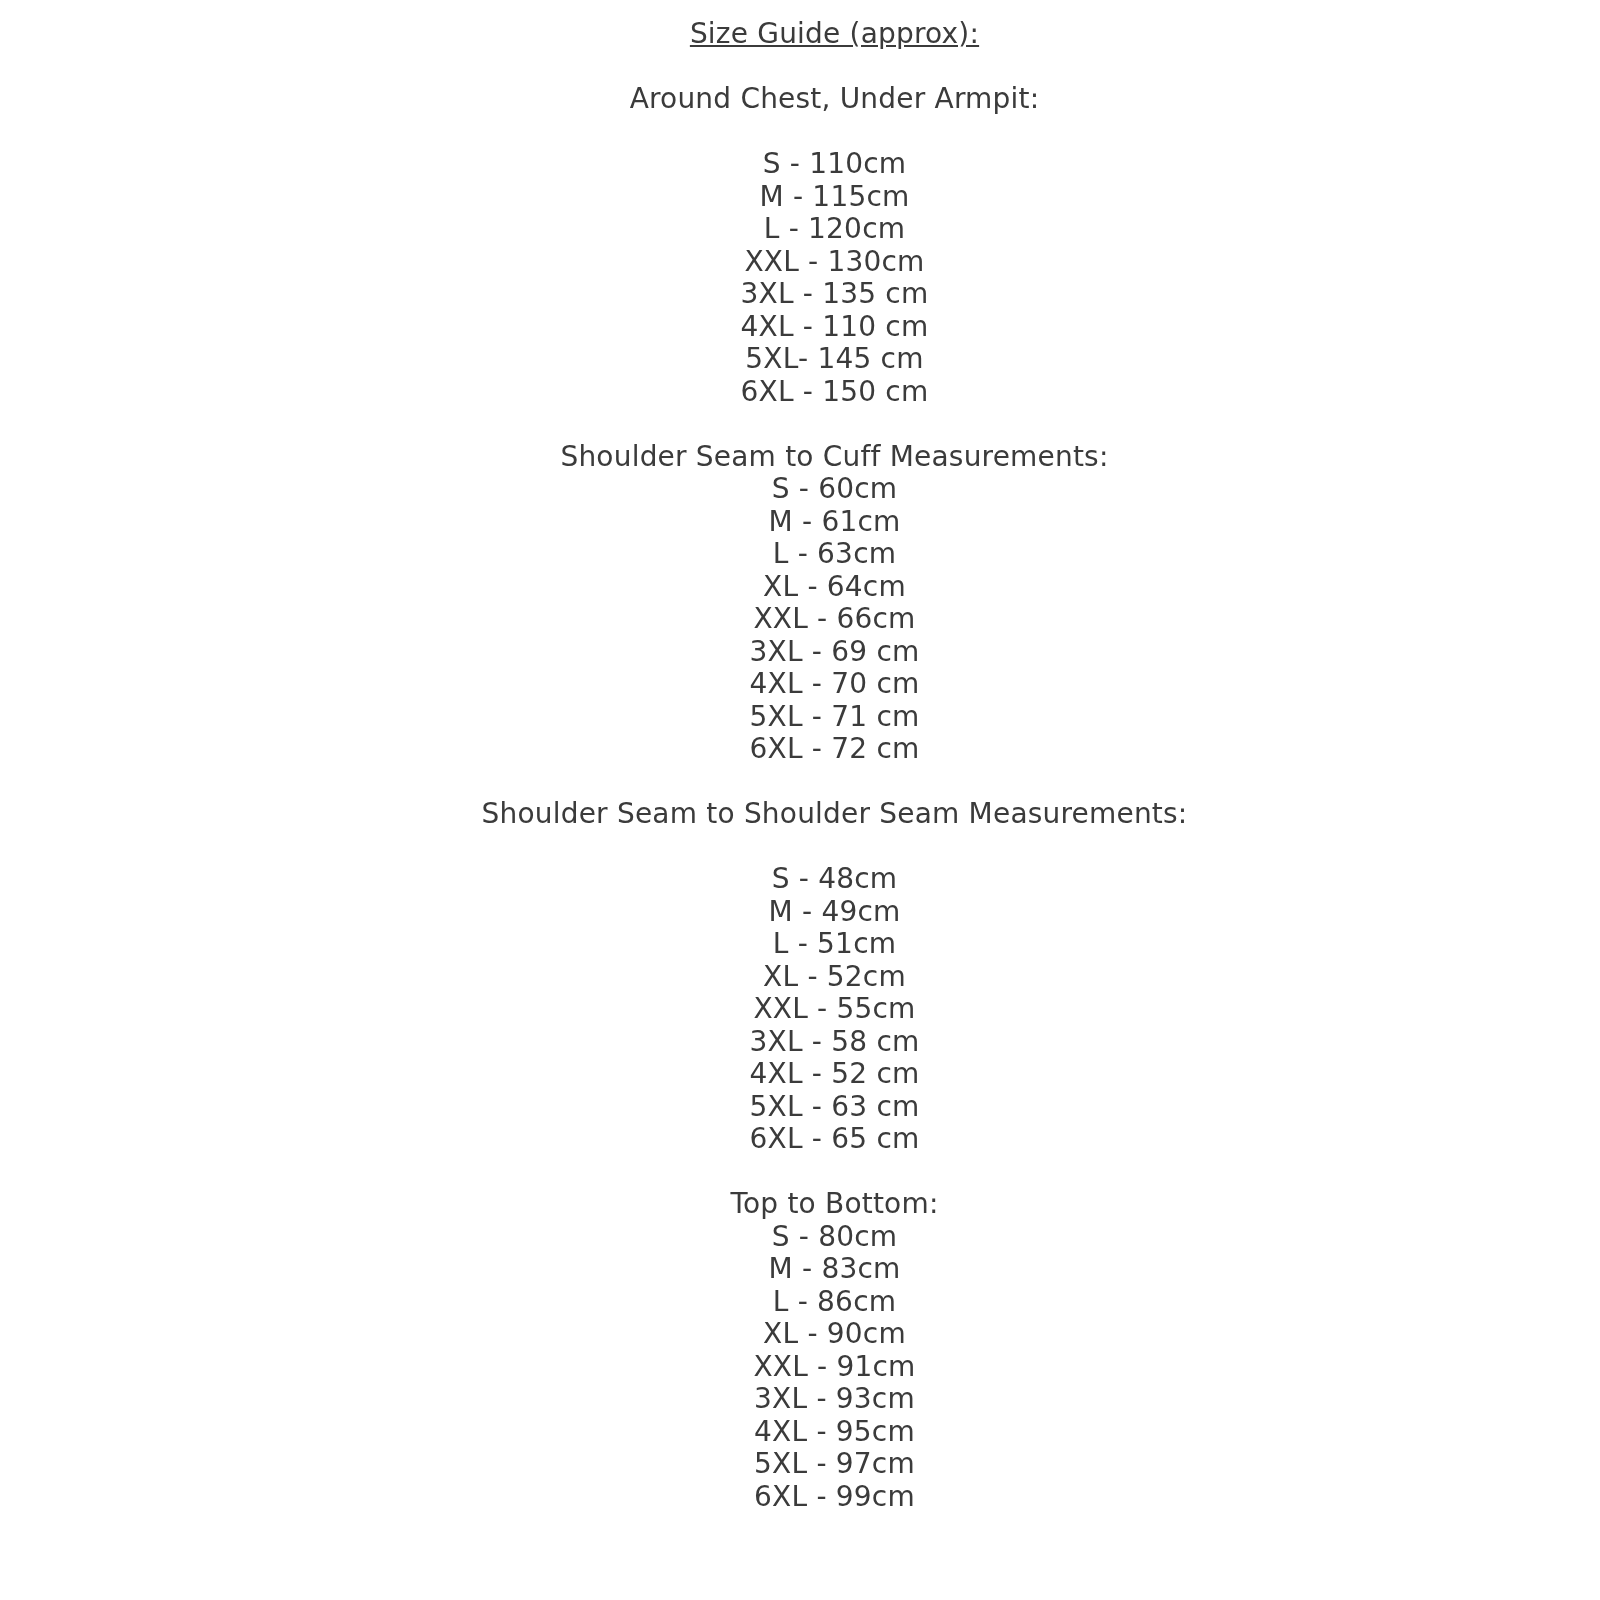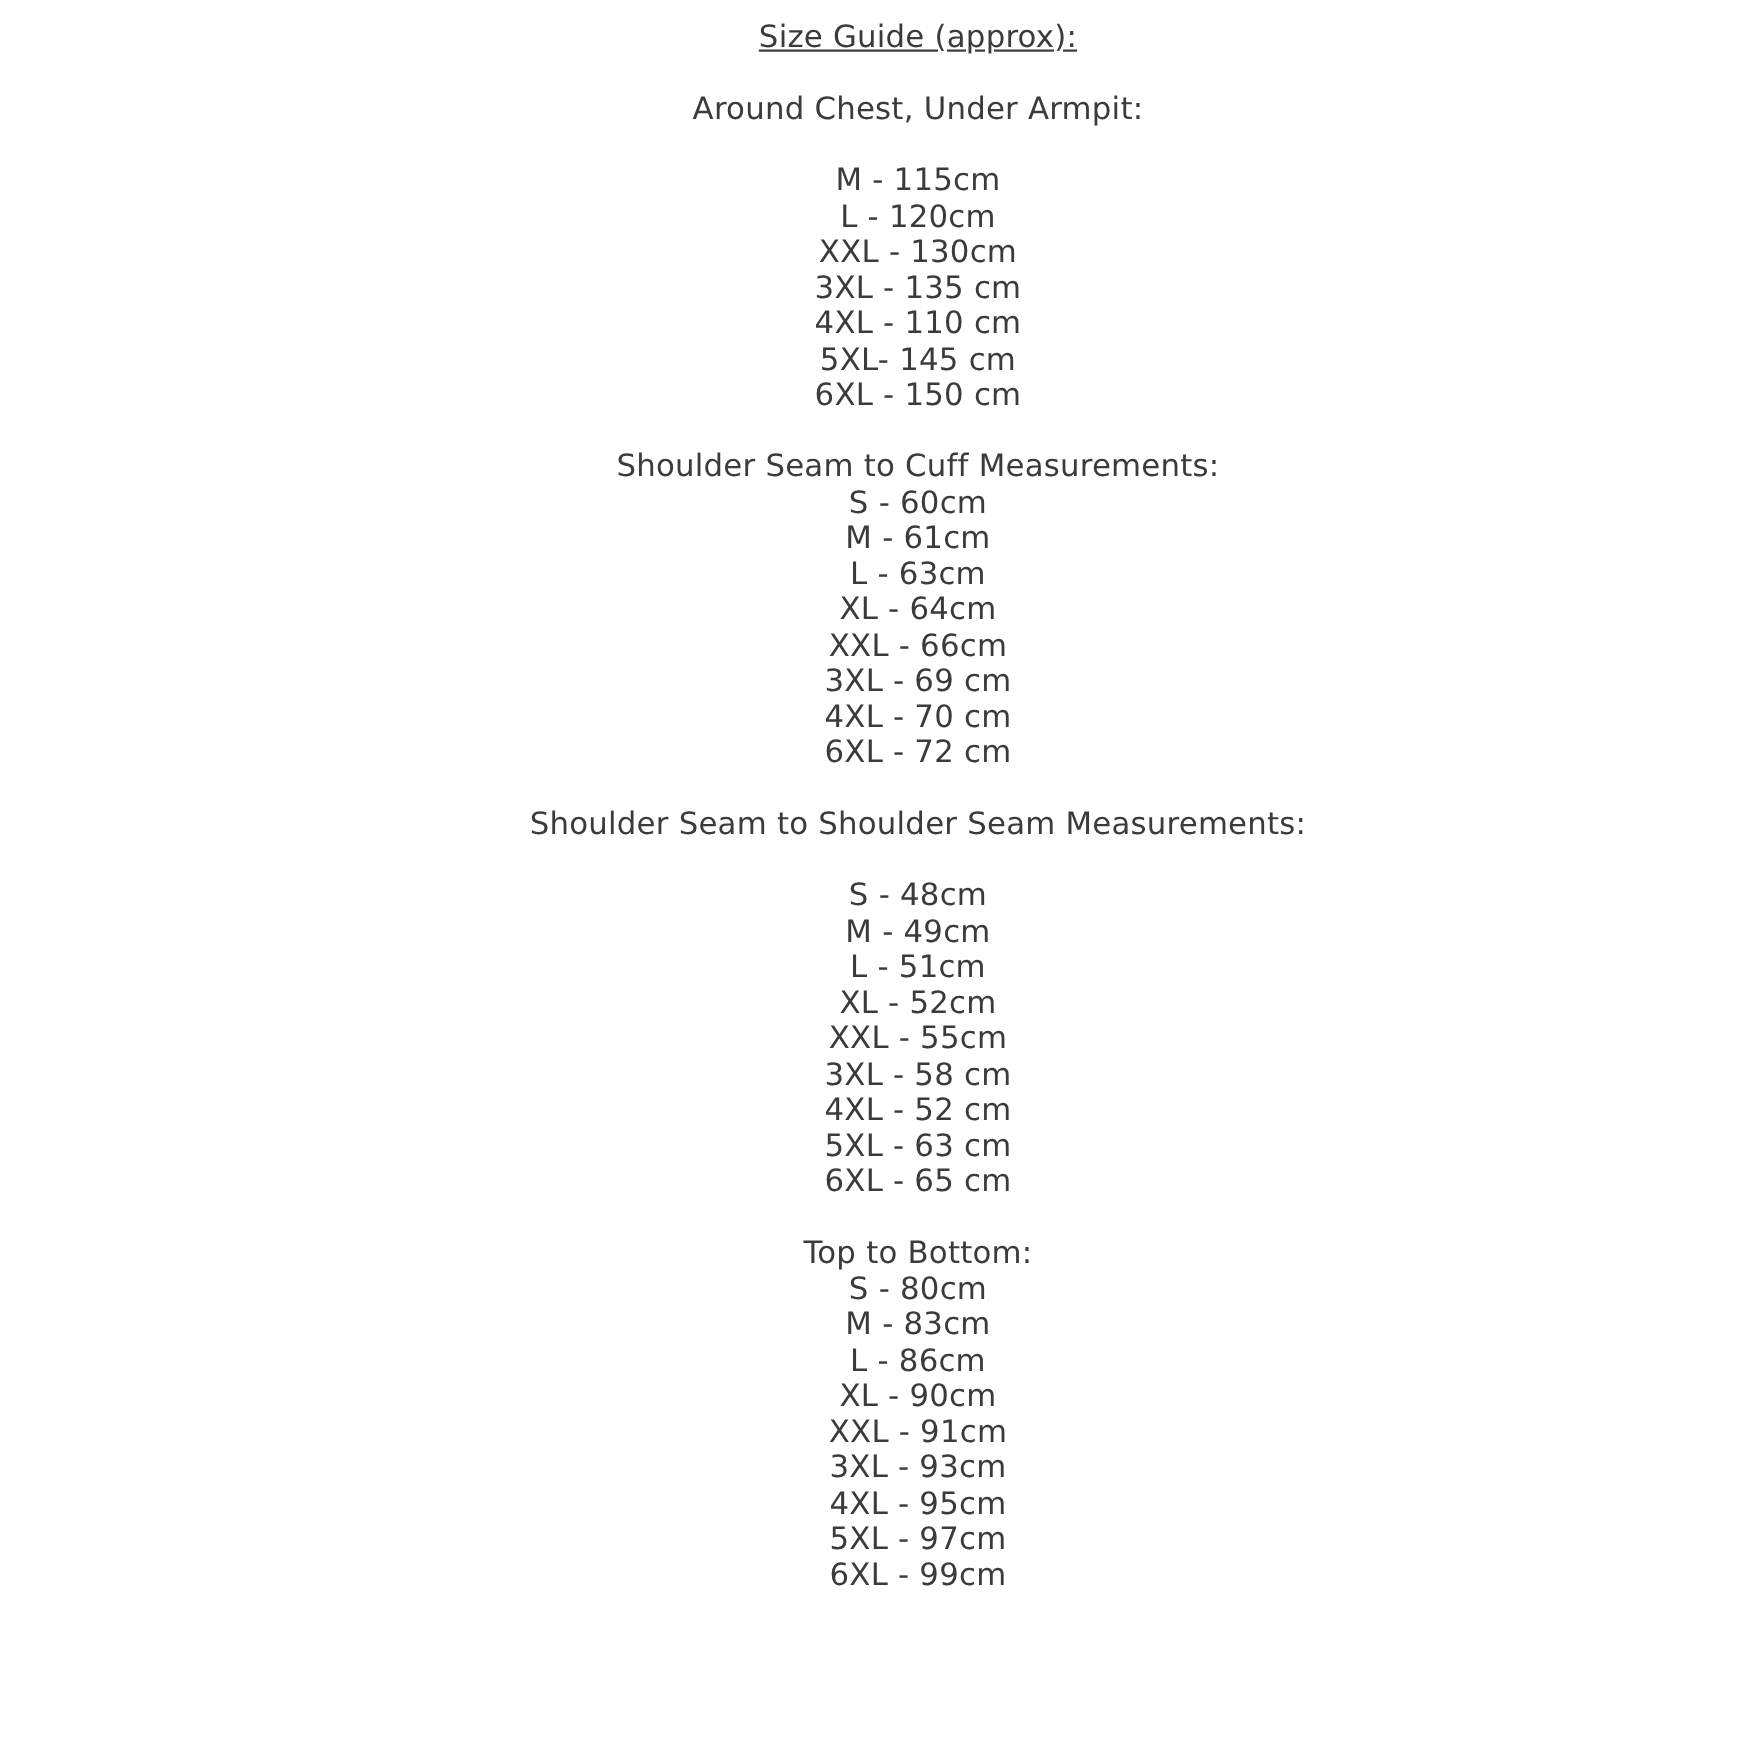--- a/index.html
+++ b/index.html
@@ -36,37 +36,39 @@
 </head>
 <body>
 
 <div class="page" style="color: rgb(59, 59, 59); background: rgb(255, 255, 255);">
 
   <div class="line title"><span>Size Guide (approx):</span></div>
   <div class="line blank"></div>
 
   <div class="line heading">Around Chest, Under Armpit:</div>
   <div class="line blank"></div>
+  <div class="line item">S - 110cm</div>
   <div class="line item">M - 115cm</div>
   <div class="line item">L - 120cm</div>
   <div class="line item">XXL - 130cm</div>
   <div class="line item">3XL - 135 cm</div>
   <div class="line item">4XL - 110 cm</div>
   <div class="line item">5XL- 145 cm</div>
   <div class="line item">6XL - 150 cm</div>
   <div class="line blank"></div>
 
   <div class="line heading">Shoulder Seam to Cuff Measurements:</div>
   <div class="line item">S - 60cm</div>
   <div class="line item">M - 61cm</div>
   <div class="line item">L - 63cm</div>
   <div class="line item">XL - 64cm</div>
   <div class="line item">XXL - 66cm</div>
   <div class="line item">3XL - 69 cm</div>
   <div class="line item">4XL - 70 cm</div>
+  <div class="line item">5XL - 71 cm</div>
   <div class="line item">6XL - 72 cm</div>
   <div class="line blank"></div>
 
   <div class="line heading">Shoulder Seam to Shoulder Seam Measurements:</div>
   <div class="line blank"></div>
   <div class="line item">S - 48cm</div>
   <div class="line item">M - 49cm</div>
   <div class="line item">L - 51cm</div>
   <div class="line item">XL - 52cm</div>
   <div class="line item">XXL - 55cm</div>

